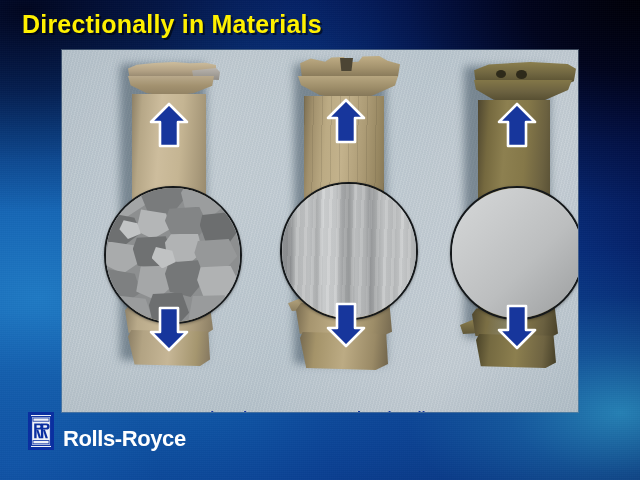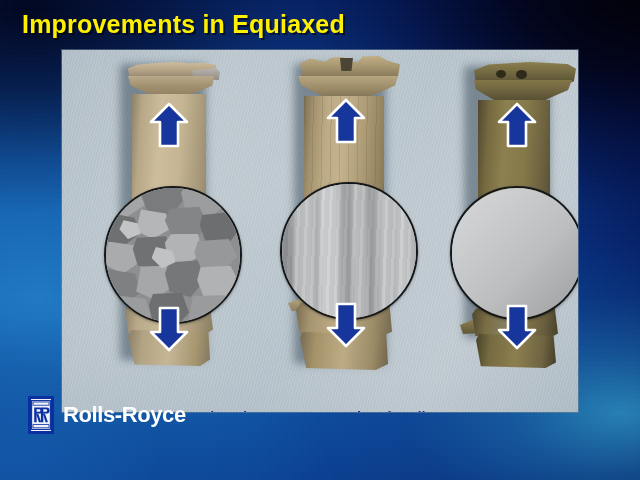--- a/index.html
+++ b/index.html
@@ -287,23 +287,23 @@
     text-shadow: 1px 1px 0 rgba(255,255,255,0.85), -0.5px -0.5px 0 rgba(255,255,255,0.5);
     white-space: nowrap;
   }
   #cap1 { left: 58px; top: 358px; width: 190px; }
   #cap2 { left: 228px; top: 358px; width: 200px; }
 
   
   .rr-logo {
     position: absolute;
     left: 28px;
-    top: 396px;
+    top: 412px;
     display: flex;
-    align-items: center;
+    align-items: flex-end;
     gap: 9px;
   }
   .rr-badge {
     width: 24px;
     height: 36px;
     background: #0a2fa0;
     border: 1px solid #0a2fa0;
     position: relative;
     display: flex;
     align-items: center;
@@ -330,21 +330,21 @@
 <body>
 
 <div id="slide">
 
   <div class="bg-base"></div>
   <div class="bg-corner-dark"></div>
   <div class="bg-corner-dark2"></div>
   <div class="bg-cyan-glow"></div>
   <div class="bg-noise"></div>
 
-  <div class="title">Improvements in Equiaxed</div>
+  <div class="title">Directionally in Materials</div>
 
   <div class="photo-panel">
     <div class="panel-grain"></div>
     <div class="panel-vig"></div>
 
     <div class="specimen" id="spec1">
       <div class="blade-shadow sh"></div>
       <div class="bl tip-shroud"></div>
       <div class="bl tip-grey"></div>
       <div class="bl platform"></div>

